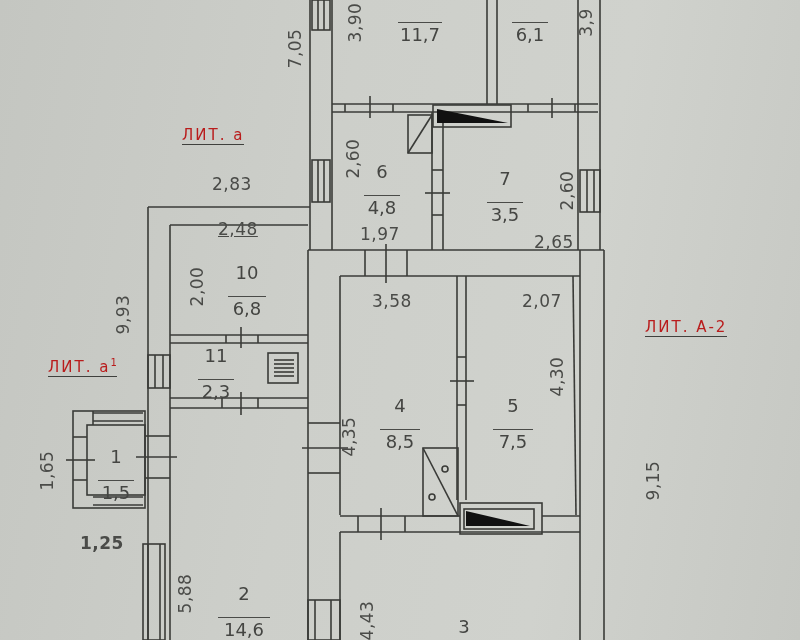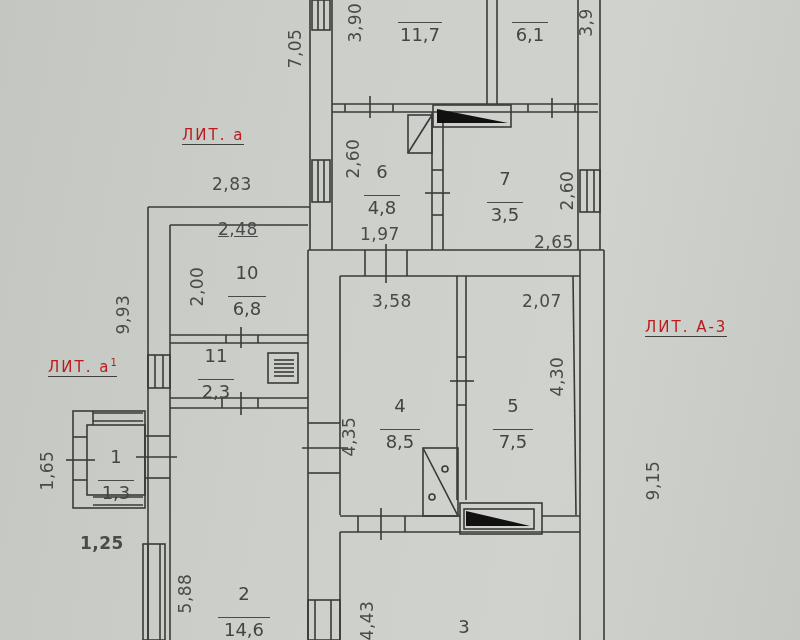--- a/index.html
+++ b/index.html
@@ -168,21 +168,21 @@
     <line x1="148" y1="544" x2="148" y2="640"></line>
     <line x1="160" y1="544" x2="160" y2="640"></line>
   </g>
 
   <polygon points="437,109 508,123 437,123" fill="#111"></polygon>
   <polygon points="466,511 530,526 466,526" fill="#111"></polygon>
 </svg>
 
 <div class="lit" style="left:182px;top:128px;"><span>ЛИТ. а</span></div>
 <div class="lit" style="left:48px;top:358px;"><span>ЛИТ. а</span><sup>1</sup></div>
-<div class="lit" style="left:645px;top:320px;"><span>ЛИТ. А-3</span></div>
+<div class="lit" style="left:645px;top:320px;"><span>ЛИТ. А-2</span></div>
 
 <div class="room" style="left:398px;top:-10px;width:44px;">
   <span class="num" style="visibility:hidden">9</span>
   <span class="area">11,7</span>
 </div>
 <div class="room" style="left:512px;top:-10px;width:36px;">
   <span class="num" style="visibility:hidden">8</span>
   <span class="area">6,1</span>
 </div>
 <div class="room" style="left:364px;top:163px;width:36px;">
@@ -204,21 +204,21 @@
 <div class="room" style="left:380px;top:397px;width:40px;">
   <span class="num">4</span>
   <span class="area">8,5</span>
 </div>
 <div class="room" style="left:493px;top:397px;width:40px;">
   <span class="num">5</span>
   <span class="area">7,5</span>
 </div>
 <div class="room" style="left:98px;top:448px;width:36px;">
   <span class="num">1</span>
-  <span class="area">1,3</span>
+  <span class="area">1,5</span>
 </div>
 <div class="room" style="left:218px;top:585px;width:52px;">
   <span class="num">2</span>
   <span class="area">14,6</span>
 </div>
 <div class="room" style="left:452px;top:618px;width:24px;">
   <span class="num">3</span>
 </div>
 
 <div class="lbl" style="left:212px;top:176px;">2,83</div>

